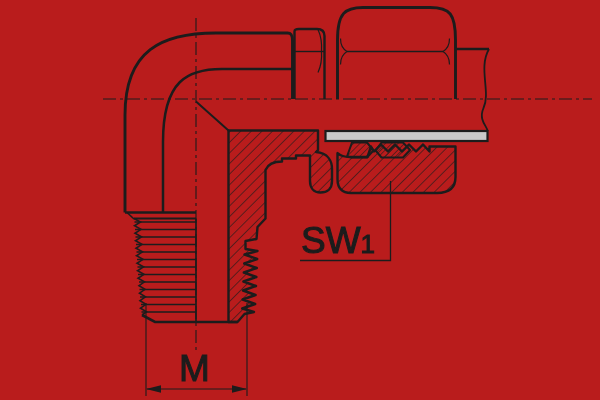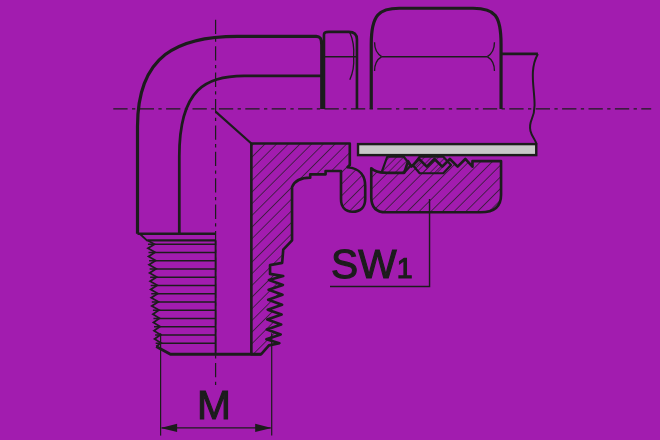--- a/index.html
+++ b/index.html
@@ -1,16 +1,16 @@
 <!DOCTYPE html>
 <html><head>
 <meta charset="utf-8">
 <style>
   html,body{margin:0;padding:0;background:#ffffff;}
-  .stage{width:600px;height:400px;position:relative;background:#a21caf;overflow:hidden;}
+  .stage{width:600px;height:400px;position:relative;background:#b91c1c;overflow:hidden;}
   svg{display:block;}
   text{font-family:"Liberation Sans","DejaVu Sans",sans-serif;fill:#1c1c1c;}
   .lbl-big{font-size:37px;}
   .lbl-sub{font-size:26px;}
   .arrowhead{fill:#1c1c1c;stroke:none;}
 </style>
 </head>
 <body>
 
 <div class="stage">

